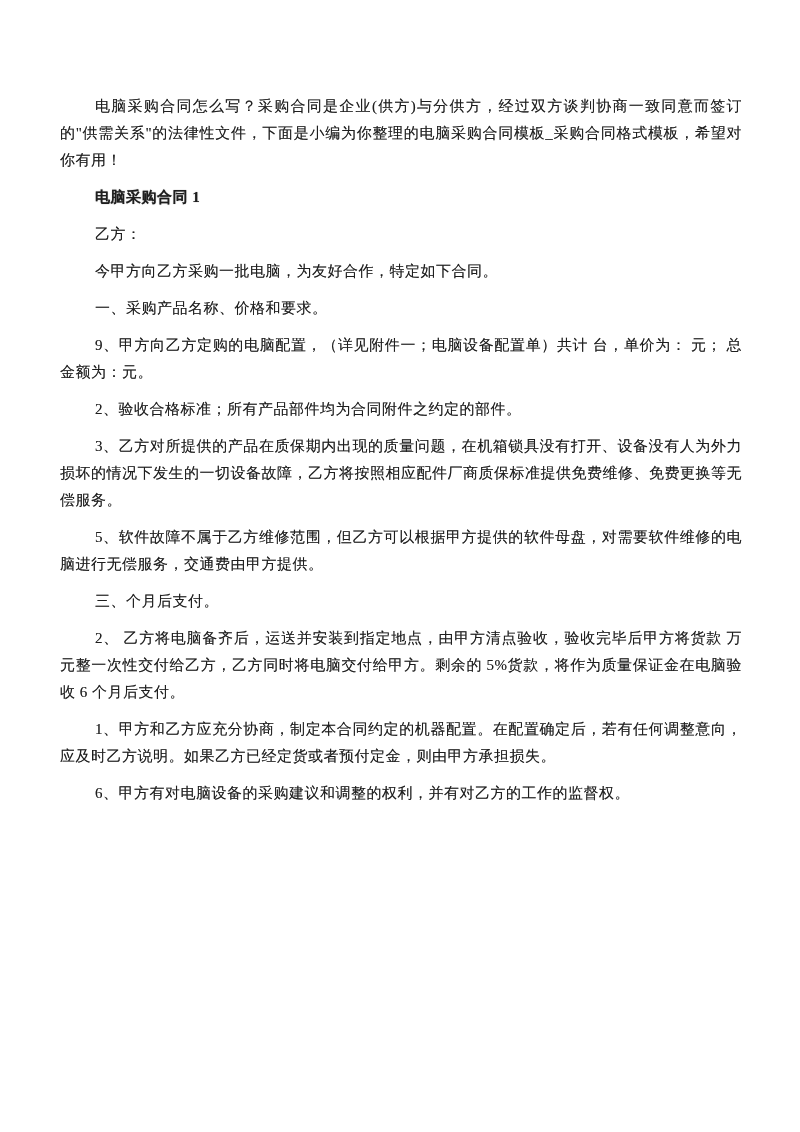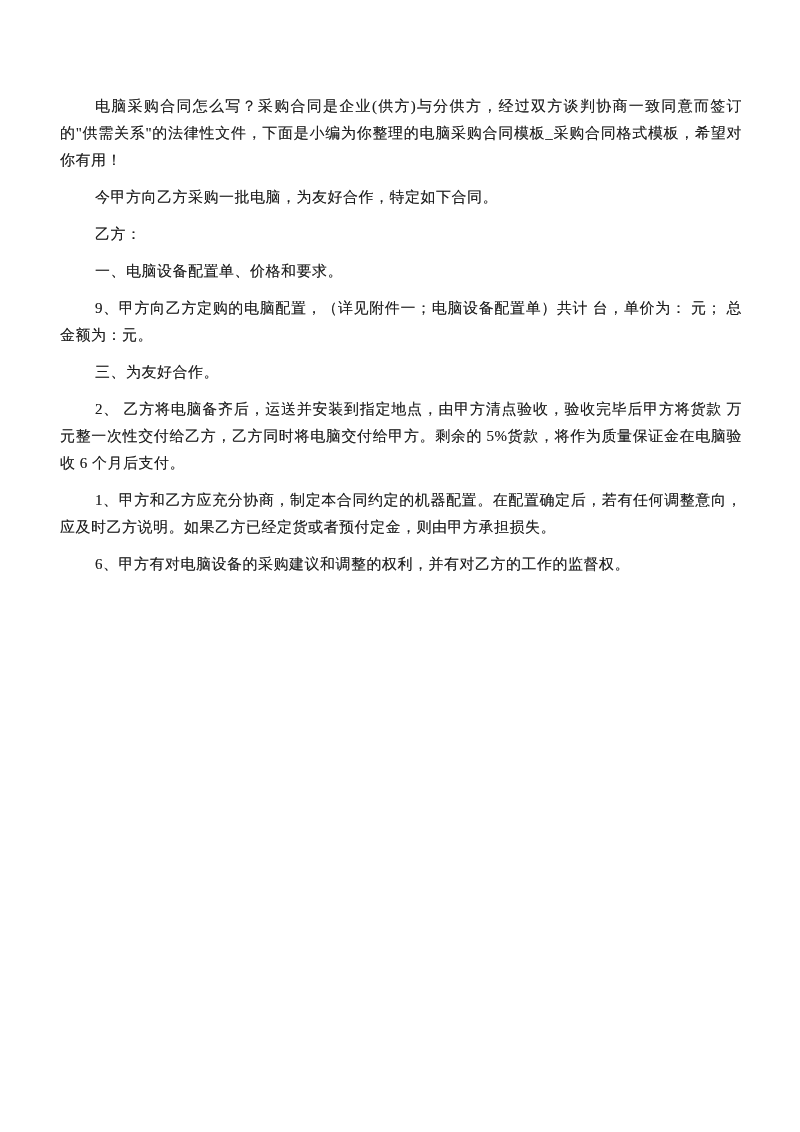--- a/index.html
+++ b/index.html
@@ -33,25 +33,29 @@
   .page p.title {
     font-weight: bold;
     text-shadow: 0 0 0.8px rgba(20,20,20,0.7);
   }
 </style>
 </head>
 <body>
 
 <div class="page">
   <p>电脑采购合同怎么写？采购合同是企业(供方)与分供方，经过双方谈判协商一致同意而签订的"供需关系"的法律性文件，下面是小编为你整理的电脑采购合同模板_采购合同格式模板，希望对你有用！</p>
+  <p class="title">电脑采购合同 1</p>
+  <p>乙方：</p>
   <p>今甲方向乙方采购一批电脑，为友好合作，特定如下合同。</p>
-  <p>乙方：</p>
 
-  <p>一、电脑设备配置单、价格和要求。</p>
+  <p>一、采购产品名称、价格和要求。</p>
   <p>9、甲方向乙方定购的电脑配置，（详见附件一；电脑设备配置单）共计 台，单价为： 元； 总金额为：元。</p>
 
+  <p>2、验收合格标准；所有产品部件均为合同附件之约定的部件。</p>
+  <p>3、乙方对所提供的产品在质保期内出现的质量问题，在机箱锁具没有打开、设备没有人为外力损坏的情况下发生的一切设备故障，乙方将按照相应配件厂商质保标准提供免费维修、免费更换等无偿服务。</p>
+  <p>5、软件故障不属于乙方维修范围，但乙方可以根据甲方提供的软件母盘，对需要软件维修的电脑进行无偿服务，交通费由甲方提供。</p>
 
-  <p>三、为友好合作。</p>
+  <p>三、个月后支付。</p>
   <p>2、 乙方将电脑备齐后，运送并安装到指定地点，由甲方清点验收，验收完毕后甲方将货款 万元整一次性交付给乙方，乙方同时将电脑交付给甲方。剩余的 5%货款，将作为质量保证金在电脑验收 6 个月后支付。</p>
 
   <p>1、甲方和乙方应充分协商，制定本合同约定的机器配置。在配置确定后，若有任何调整意向，应及时乙方说明。如果乙方已经定货或者预付定金，则由甲方承担损失。</p>
   <p>6、甲方有对电脑设备的采购建议和调整的权利，并有对乙方的工作的监督权。</p>
 </div>
 
 </body></html>

